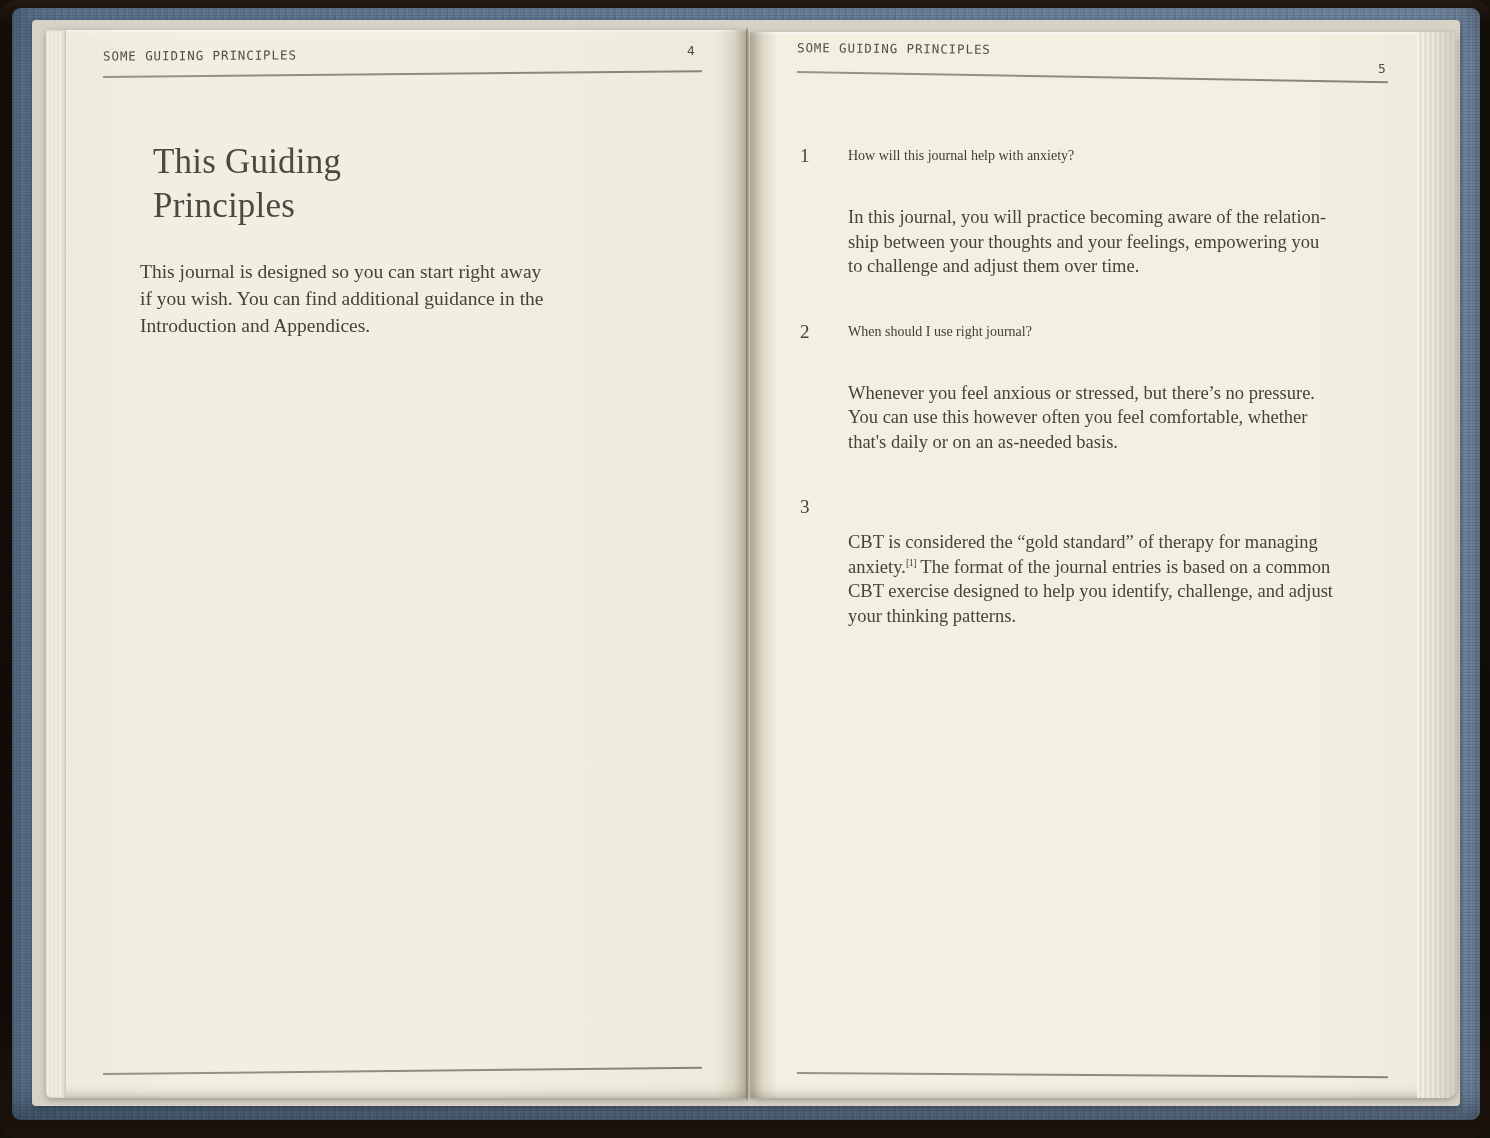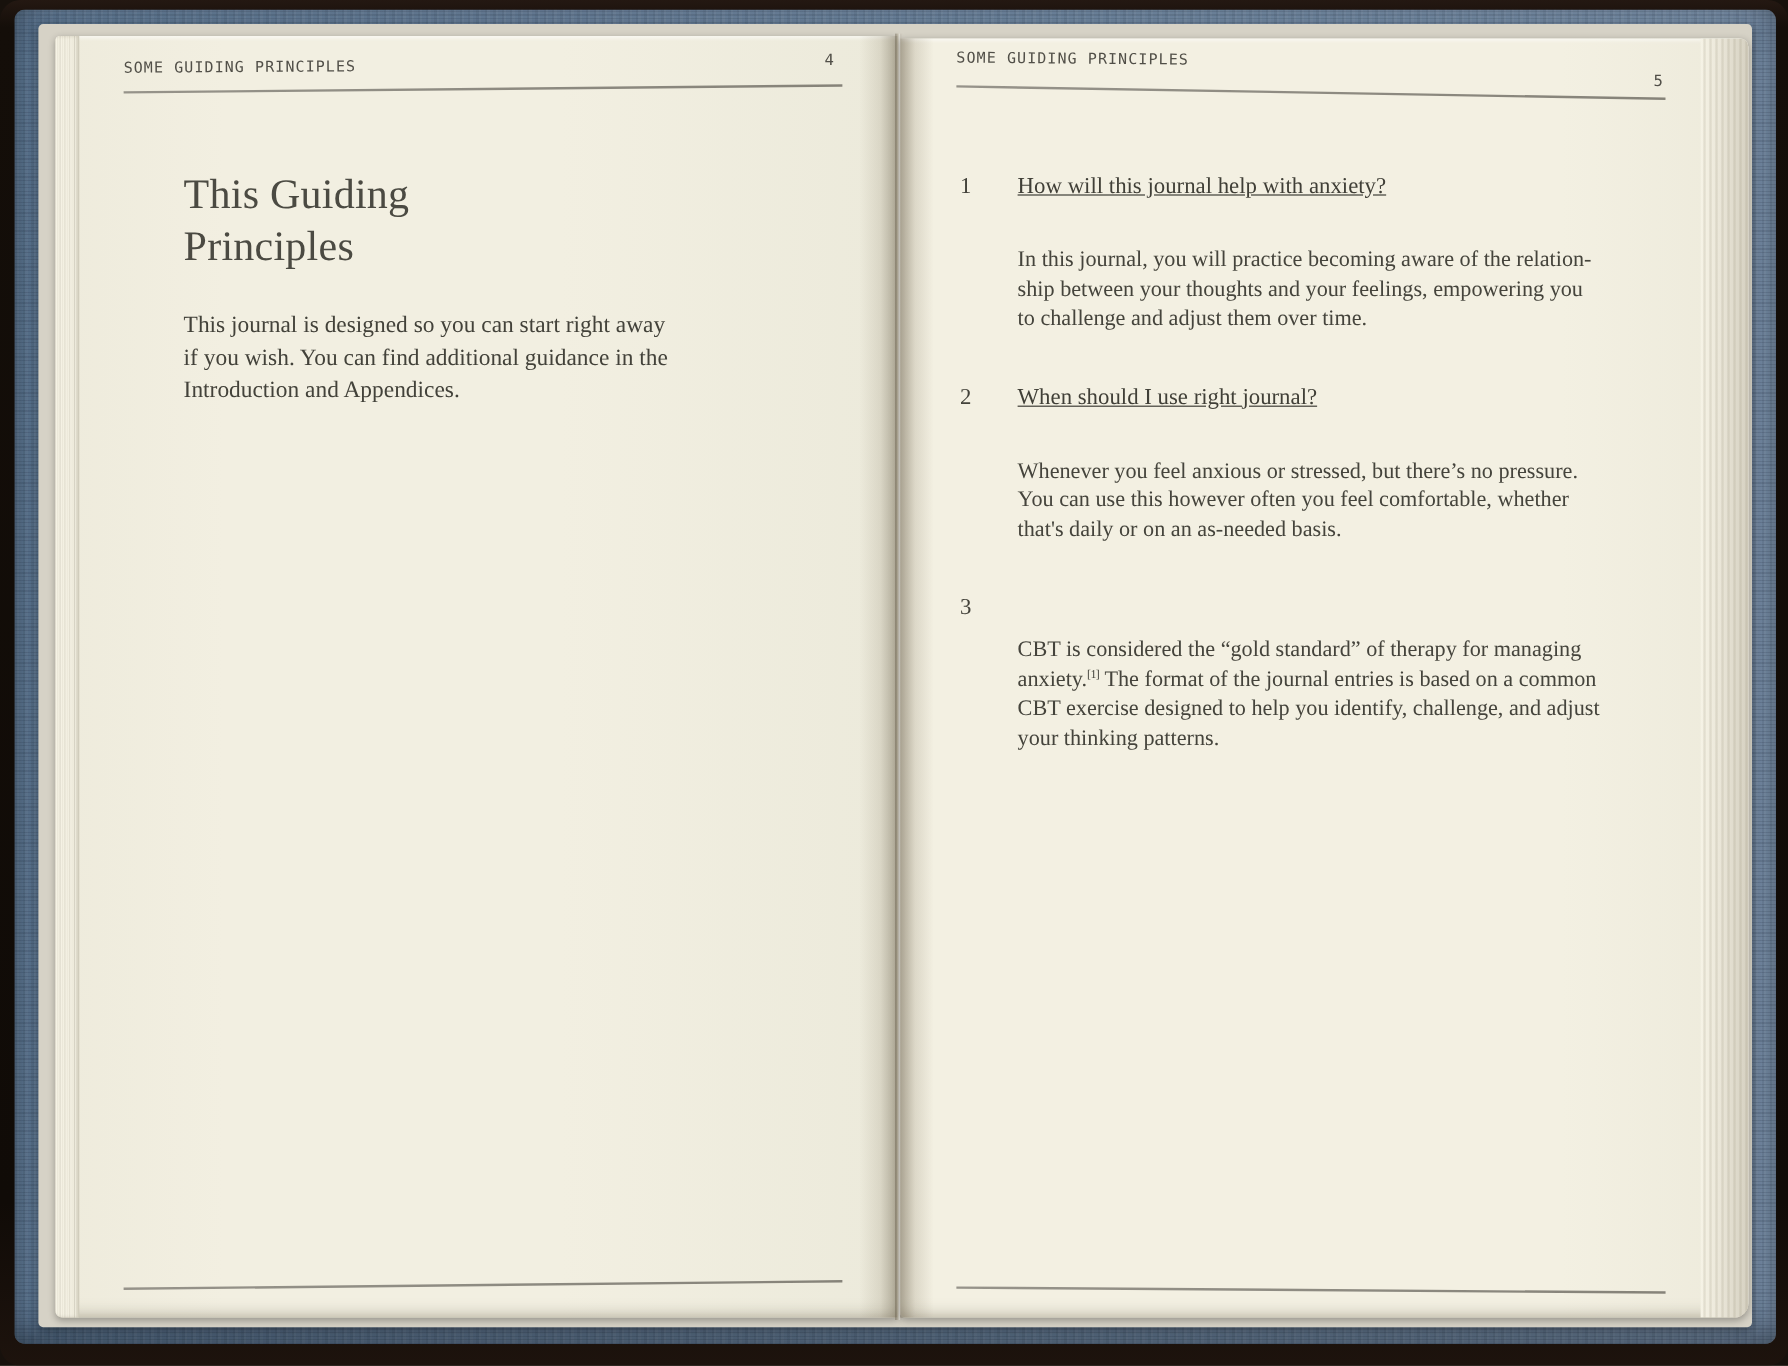--- a/index.html
+++ b/index.html
@@ -149,21 +149,21 @@
     margin: 0;
     font-weight: 400;
     font-size: 35px;
     line-height: 44px;
     letter-spacing: 0.2px;
     color: #4b4a42;
     white-space: pre;
   }
   .chapter-intro {
     position: absolute;
-    left: 107px; top: 228px;
+    left: 94px; top: 228px;
     margin: 0;
     font-size: 19.5px;
     line-height: 27px;
     color: #43423a;
     white-space: pre;
   }
 
   
   .hdr-right   { left: 47px;  top: 9px;  transform: rotate(0.5deg); }
   .num-right   { left: 628px; top: 29px; }
@@ -183,26 +183,25 @@
     margin-bottom: 40px;
   }
   .qa-number {
     flex: none;
     width: 48px;
     font-size: 19px;
     line-height: 26px;
     color: #43423a;
   }
   .qa-question {
-    font-size: 19px;
+    font-size: 14px;
     line-height: 26px;
     margin-bottom: 11px;
     color: #403f37;
     white-space: pre;
-    text-decoration: underline;
   }
   .qa-answer {
     font-size: 18.5px;
     line-height: 24.5px;
     color: #45443c;
     white-space: pre;
     margin-top: 36px;
   }
   .qa-answer sup {
     font-size: 10px;

